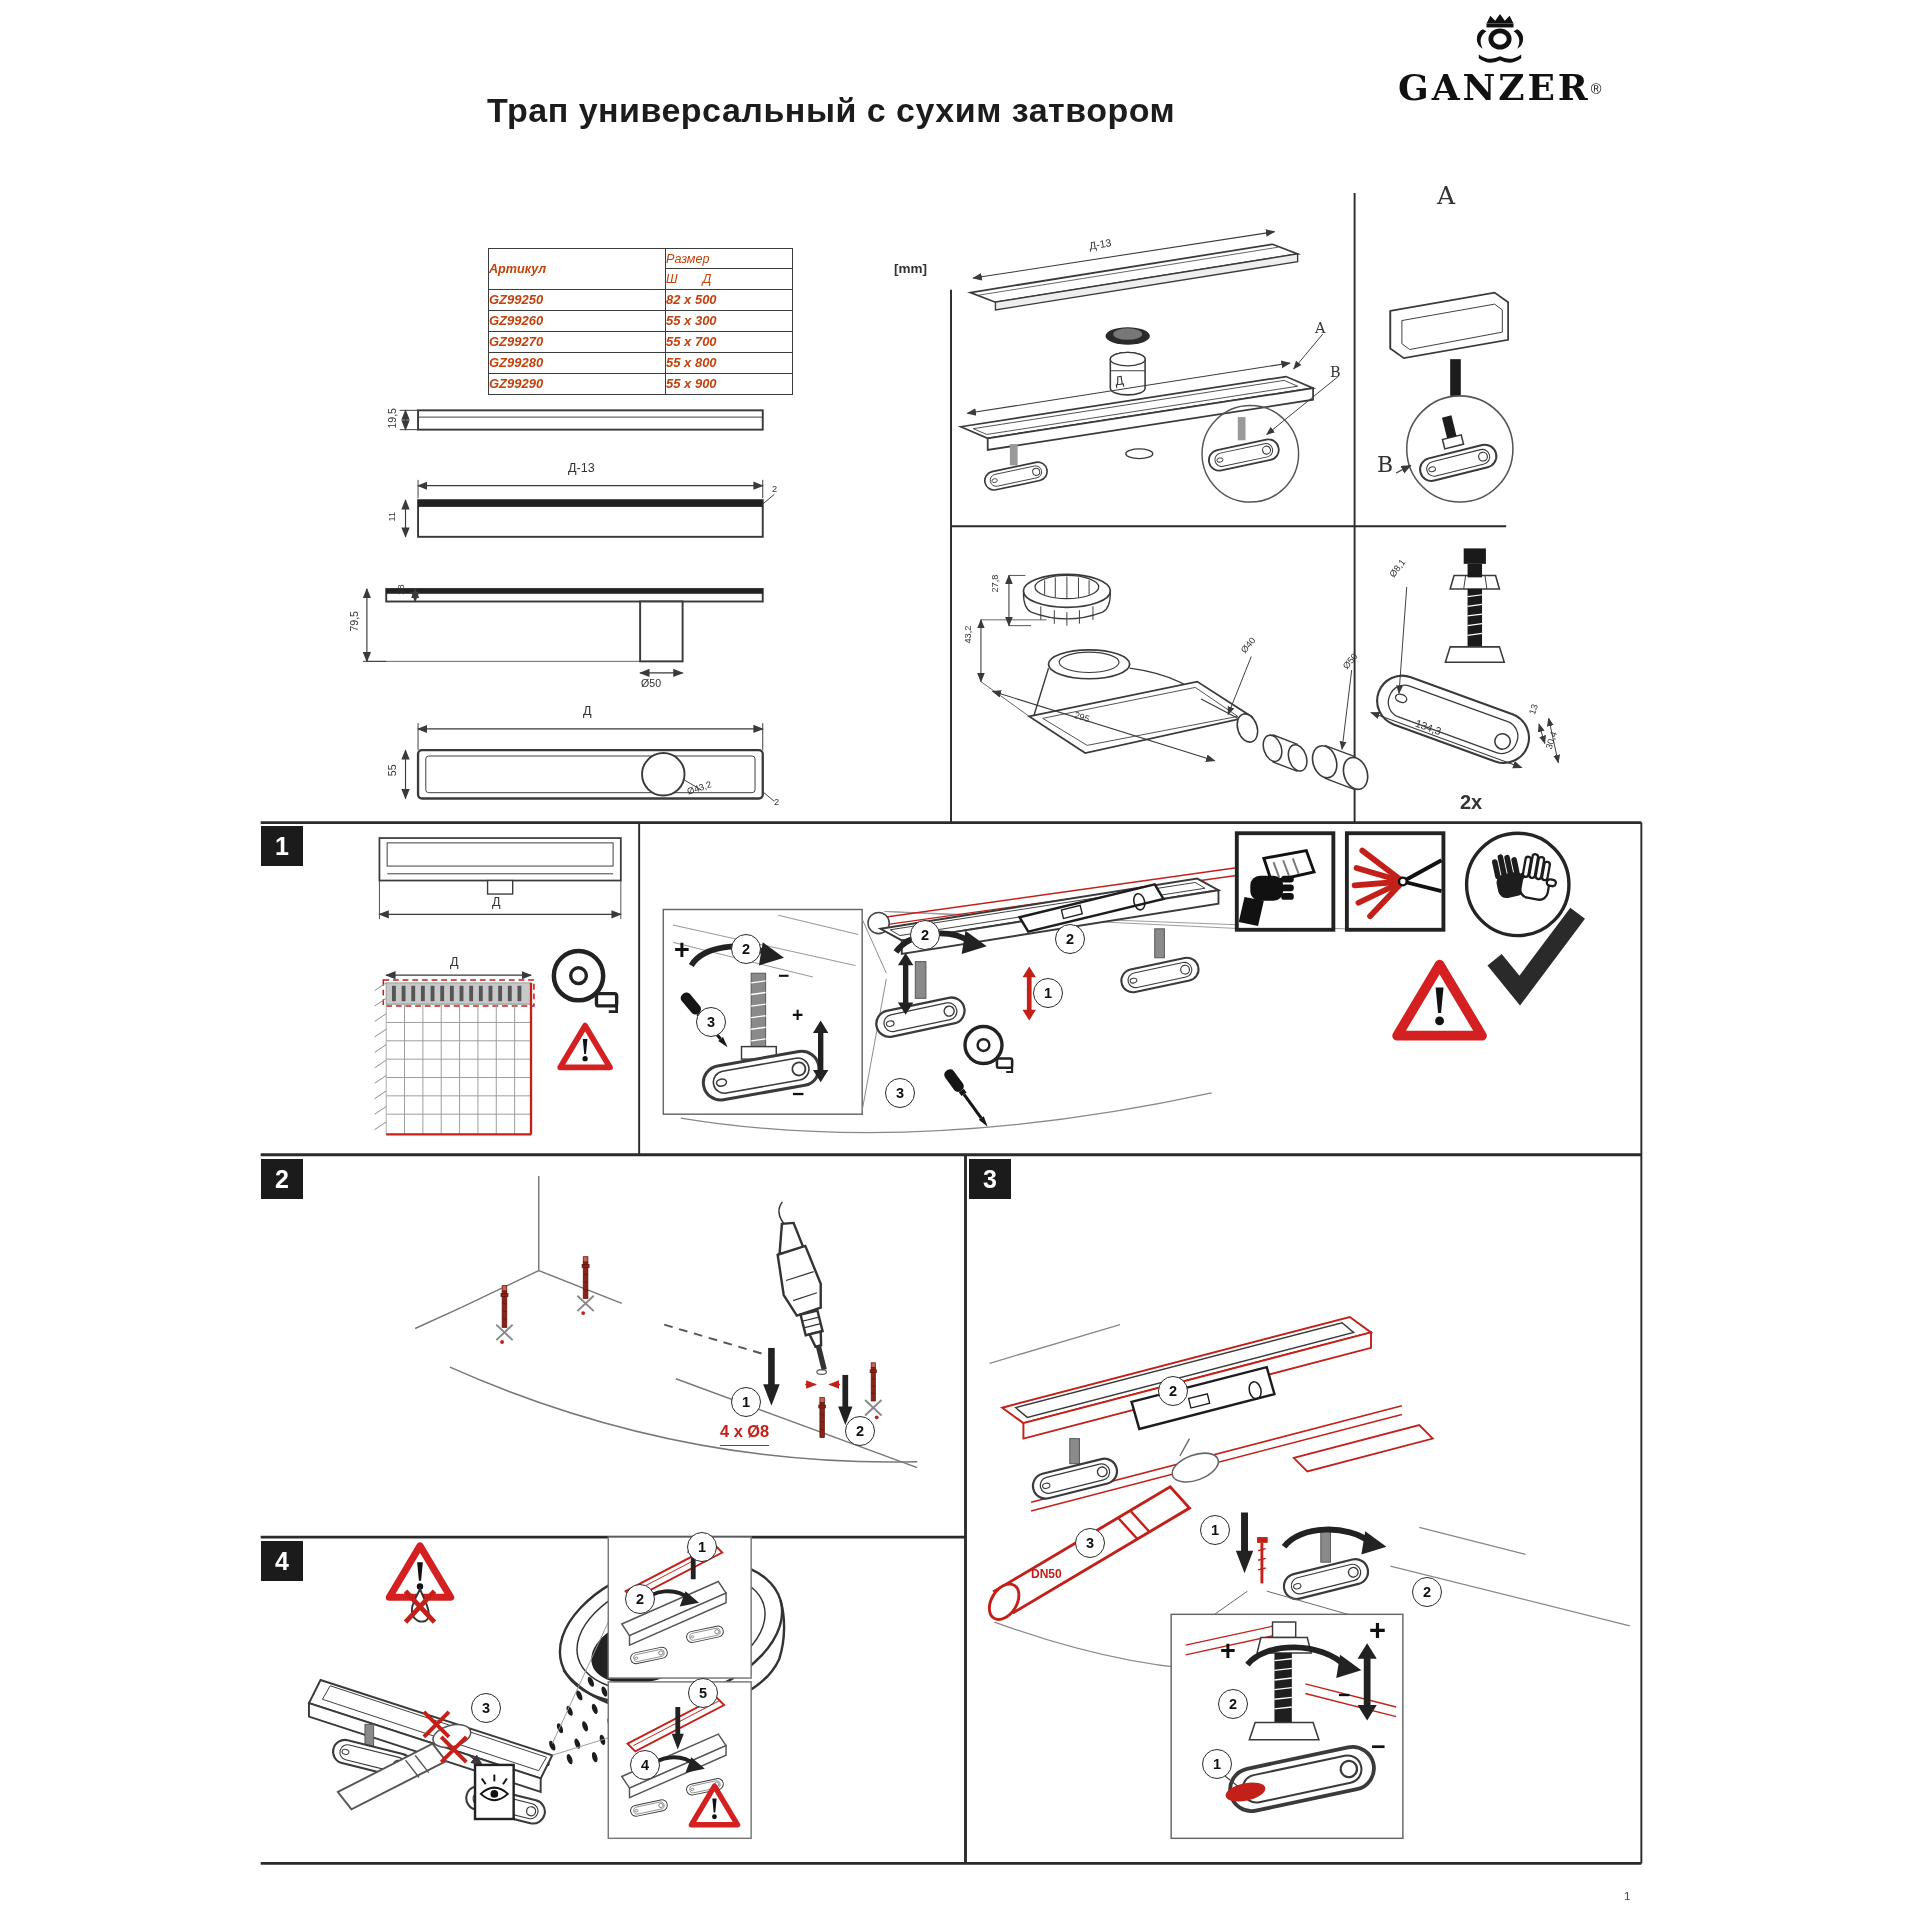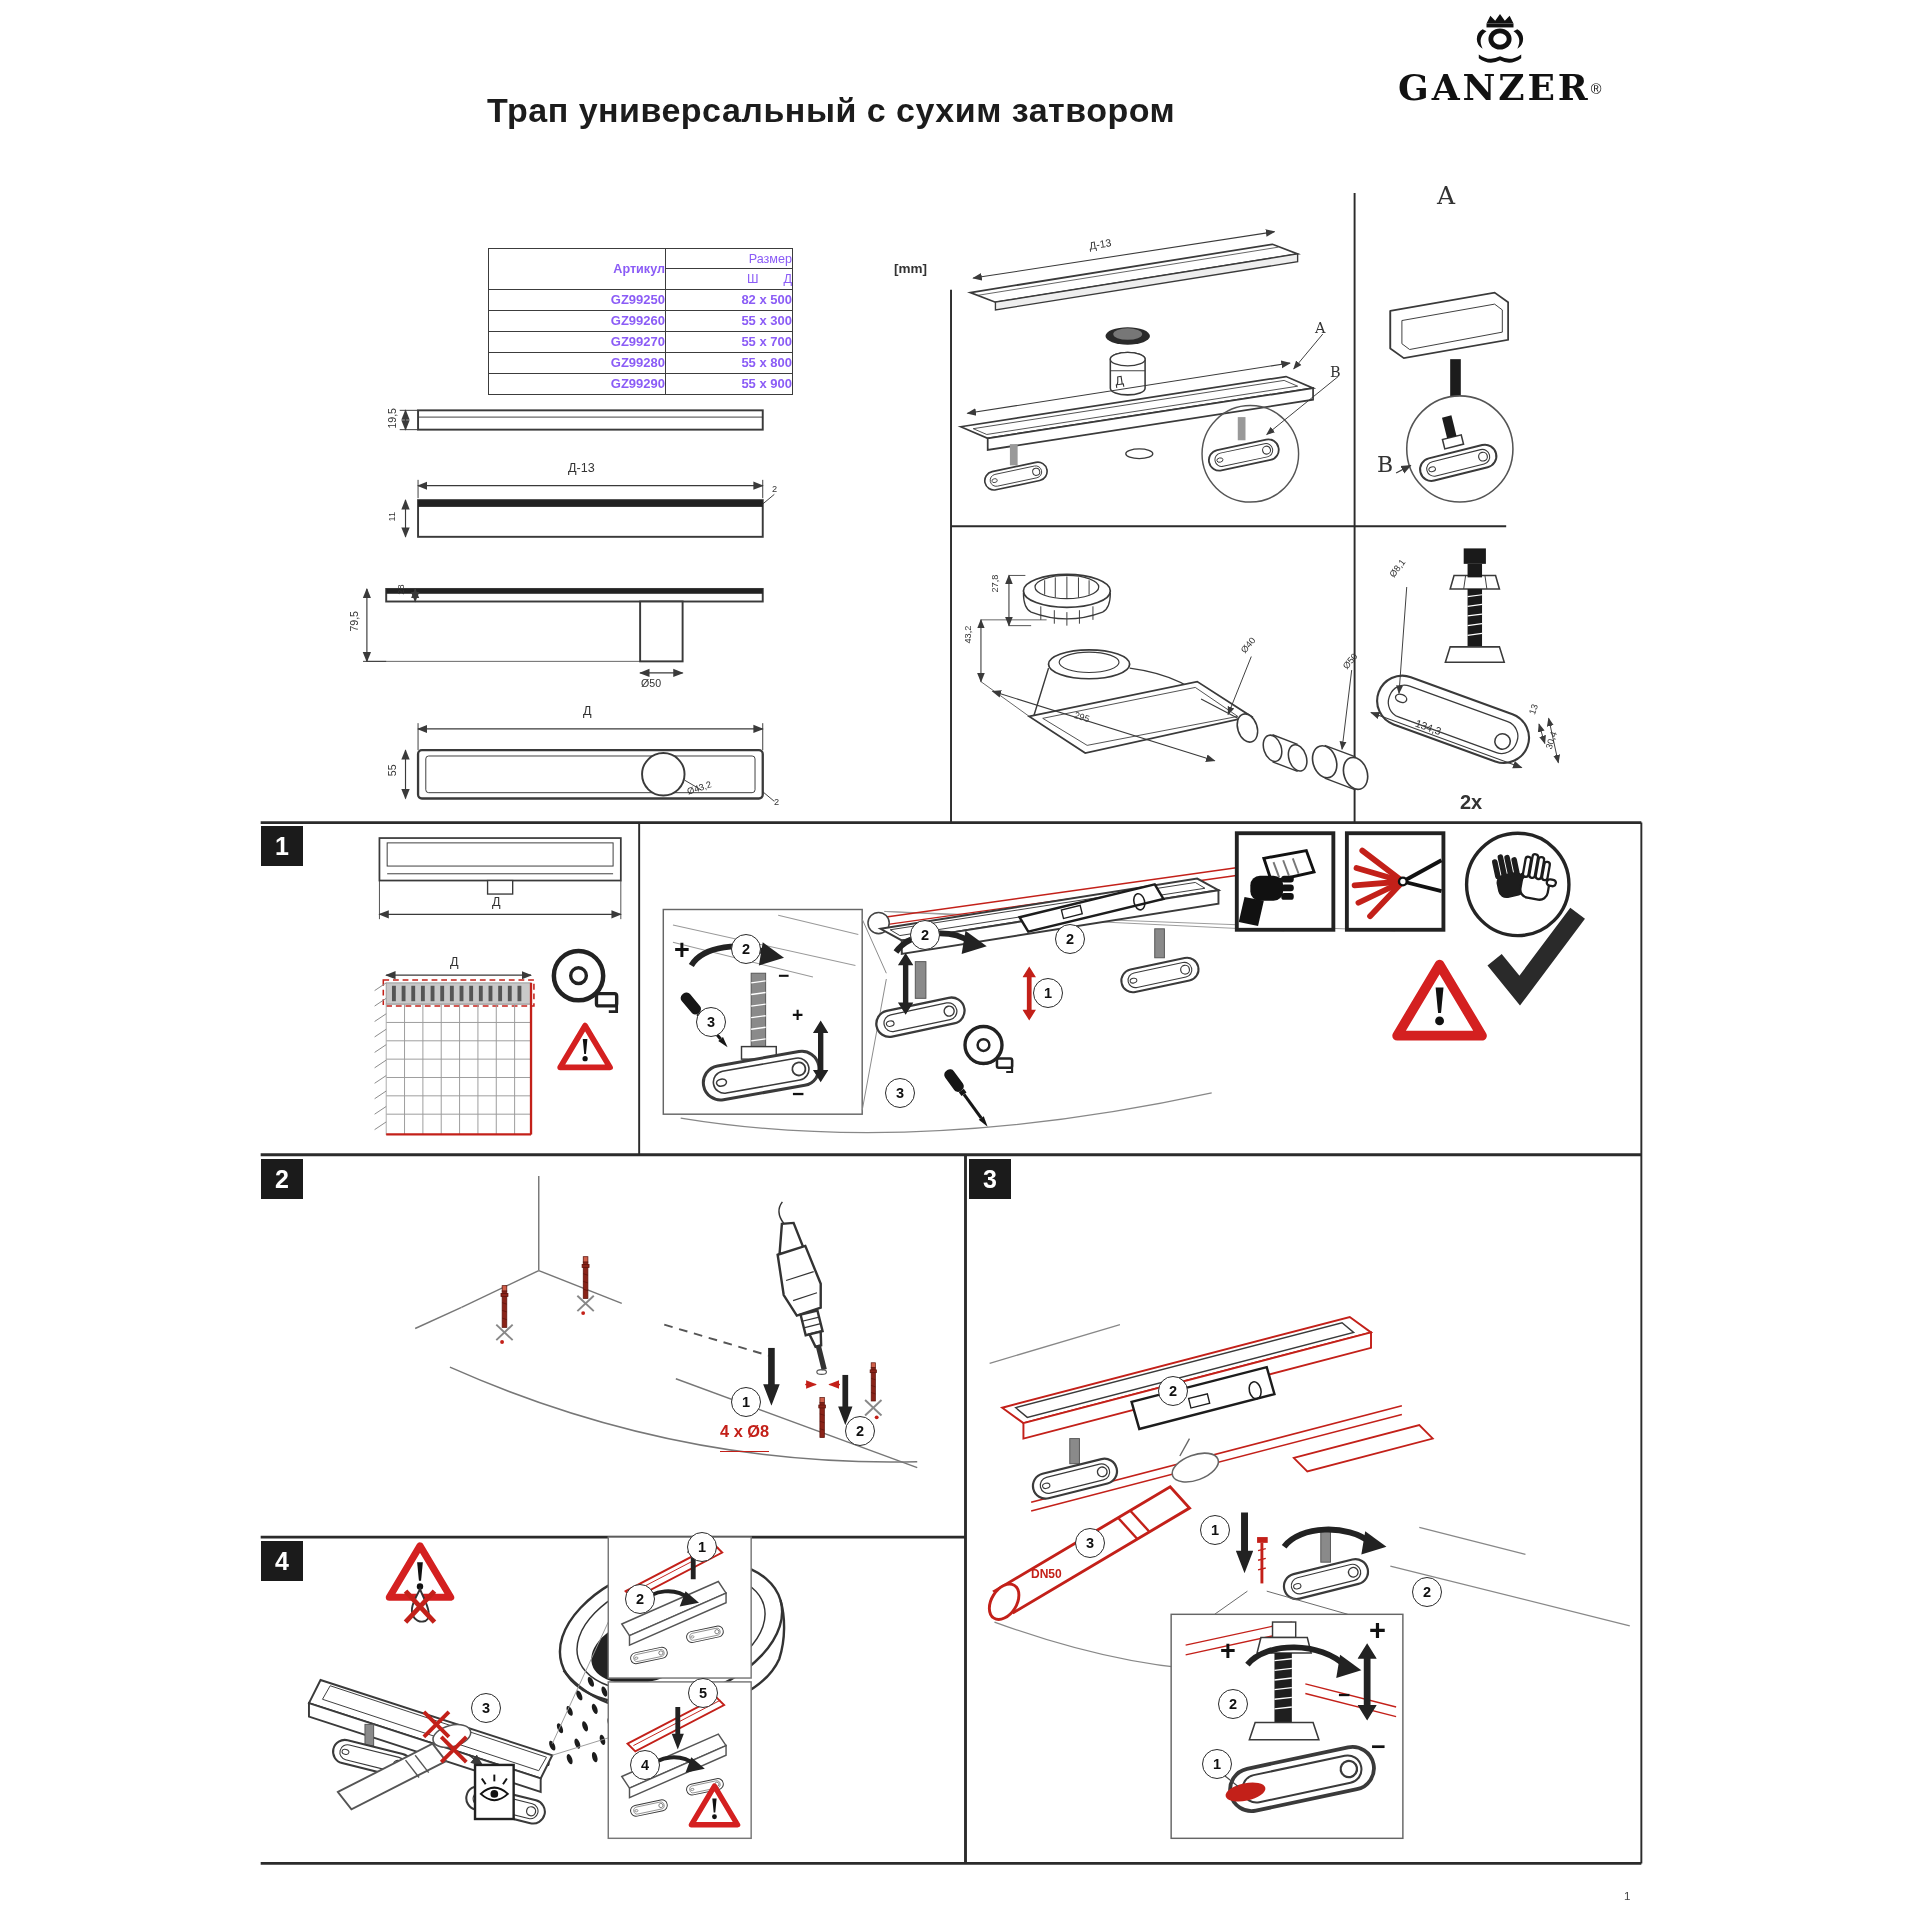--- a/index.html
+++ b/index.html
@@ -4,21 +4,21 @@
 <style>
   html,body{margin:0;padding:0;background:#fff;}
   .page{position:relative;width:1931px;height:1931px;background:#fff;
         font-family:"Liberation Sans",sans-serif;color:#222;overflow:hidden;}
   svg.art{position:absolute;left:0;top:0;}
   .title{position:absolute;left:471px;top:75px;margin:16px;font-size:34px;font-weight:700;letter-spacing:0.5px;color:#1c1c1c;}
   .logo{position:absolute;left:1398px;top:11.6px;width:203px;text-align:center;}
   .logo .crest{display:block;margin:0 auto;}
   .brand{font-family:"DejaVu Serif","Liberation Serif",serif;font-weight:700;font-size:36px;letter-spacing:2.9px;color:#111;}
   .reg{font-size:14.5px;vertical-align:super;color:#111;}
-  .spec{position:absolute;left:488px;top:248px;border-collapse:collapse;text-align:right;color:#8b5cf6;table-layout:fixed;}
+  .spec{position:absolute;left:488px;top:248px;border-collapse:collapse;text-align:left;color:#c2410c;table-layout:fixed;font-style:italic;}
   .spec td{border:1.4px solid #3c3c3c;height:19.3px;padding:0;font-size:12.6px;}
   .spec td.c1{width:176px;}
   .spec td.c2{width:126px;}
   .spec td.hdr{font-weight:700;}
   .spec tr.r td{font-weight:700;height:20px;font-size:13px;}
   .spec .wgap{display:inline-block;width:25px;}
   .lb{position:absolute;font-size:10.6px;color:#333;white-space:nowrap;line-height:1;}
   .sm{font-size:9.2px;}
   .md{font-size:12.6px;}
   .serif{font-family:"DejaVu Serif","Liberation Serif",serif;}
@@ -748,19 +748,19 @@
 
 <span class="pm" style="left:674px;top:937px;font-size:27px">+</span>
 <span class="pm" style="left:778px;top:966px;font-size:19.3px">−</span>
 <span class="pm" style="left:792px;top:1006px;font-size:19.3px">+</span>
 <span class="pm" style="left:792px;top:1083px;font-size:21px">−</span>
 <span class="pm" style="left:1220px;top:1638px;font-size:27px">+</span>
 <span class="pm" style="left:1338px;top:1684px;font-size:21px">−</span>
 <span class="pm" style="left:1369px;top:1616px;font-size:29px">+</span>
 <span class="pm" style="left:1371px;top:1734px;font-size:25px">−</span>
 
-<span class="lb red bold" style="left:720px;top:1423px;font-size:16.4px;border-bottom:1.9px solid #c32019;padding-bottom:12px">4 x Ø8</span>
+<span class="lb red bold" style="left:720px;top:1423px;font-size:16.4px;border-bottom:1.9px solid #c32019;padding-bottom:6px">4 x Ø8</span>
 <span class="lb red bold" style="left:1031px;top:1568px;font-size:12px">DN50</span>
 
 <span class="pgnum">1</span>
 
 </div>
 
 
 </body></html>

